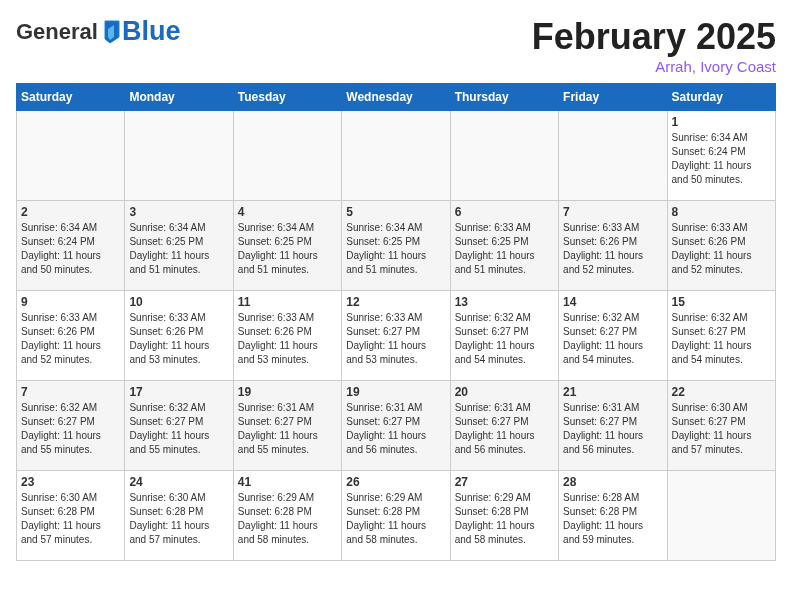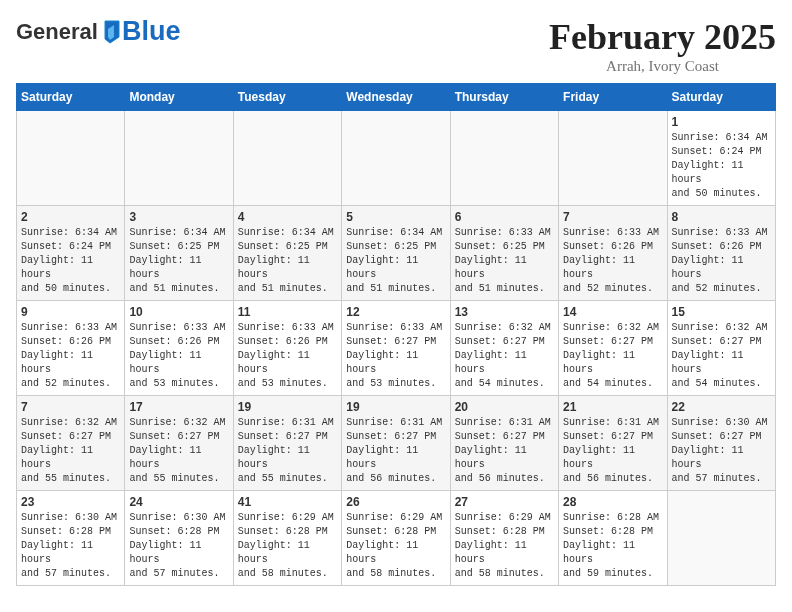--- a/index.html
+++ b/index.html
@@ -14,31 +14,30 @@
       display: flex;
       justify-content: space-between;
       align-items: flex-start;
       margin-bottom: 8px;
     }
     .logo {
       display: flex;
       align-items: center;
     }
     .title-block {
-      text-align: center;
-      font-family: Liberation Serif, serif;
+      text-align: right;
     }
     .month-title {
       font-size: 36px;
       font-weight: bold;
       color: #222;
     }
     .location {
       font-size: 15px;
-      color: #737373;
+      color: #8b5cf6;
     }
     table {
       width: 100%;
       border-collapse: collapse;
       table-layout: fixed;
     }
     thead tr th {
       background: #1a6bbf;
       color: #fff;
       font-size: 12px;
@@ -61,21 +60,20 @@
     }
     .day-num {
       font-weight: bold;
       font-size: 12px;
       margin-bottom: 2px;
       display: block;
     }
     .day-info {
       font-size: 10px;
       line-height: 1.4;
-      font-family: Liberation Mono, monospace;
     }
     .empty-cell {
       background: #f9f9f9;
     }
   </style>
 </head>
 <body>
 
 <div class="header">
   <div class="logo">

